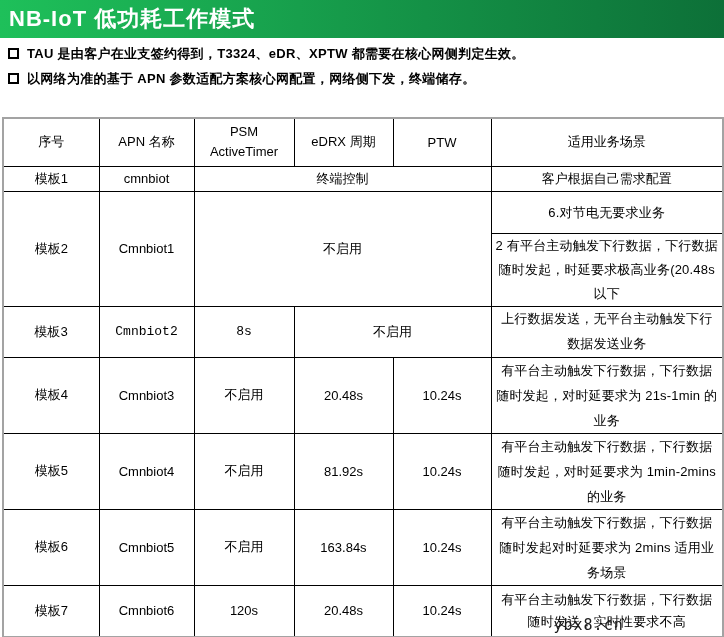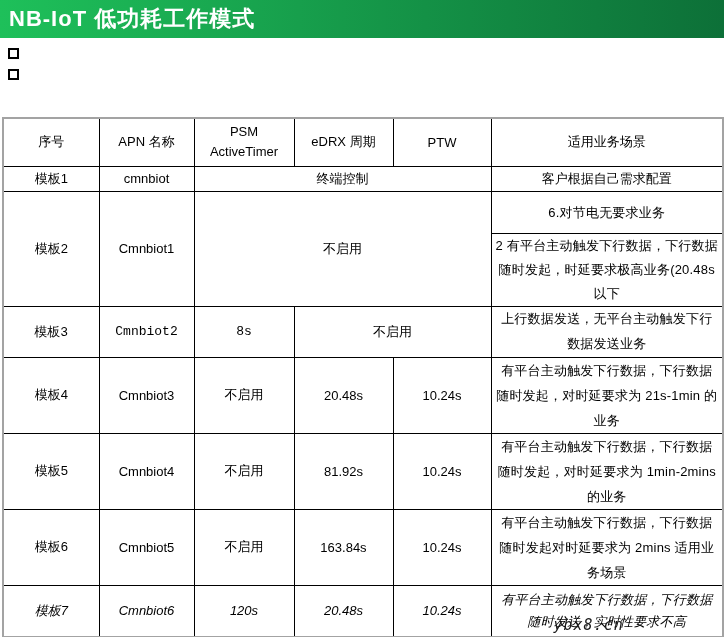--- a/index.html
+++ b/index.html
@@ -35,21 +35,21 @@
   table.spec th, table.spec td {
     border:1px solid #000; text-align:center; vertical-align:middle;
     font-size:13px; font-weight:normal; padding:0 4px; overflow:hidden;
   }
   tr.hrow   { height:48px; }
   tr.r1     { height:25px;margin-left:15px; }
   tr.r2a    { height:42px; }
   tr.r2b    { height:73px; }
   tr.r3     { height:51px;font-family:Liberation Mono, monospace; }
   tr.r4, tr.r5, tr.r6 { height:75px; }
-  tr.r7     { height:52px;font-style:italic; }
+  tr.r7     { height:52px; }
   .b { font-weight:bold; }
   td.scene {
     text-align:left; line-height:25px; padding:0 6px; letter-spacing:0.2px;
   }
   tr.r2b td.scene { line-height:24px; }
   tr.r7 td.scene { line-height:22px; position:relative; }
   .hline { line-height:20px; }
   .watermark {
     position:absolute; left:62px; top:28px;
     font-family:"DejaVu Sans Mono",monospace;
@@ -61,23 +61,25 @@
 
 <div class="page">
 
   <header class="banner">
     <h1>NB-IoT 低功耗工作模式</h1>
   </header>
 
   <section class="bullets">
     <div class="bullet">
       <span class="checkbox"></span>
+      <span class="bullet-text">TAU 是由客户在业支签约得到，T3324、eDR、XPTW 都需要在核心网侧判定生效。</span>
     </div>
     <div class="bullet">
       <span class="checkbox"></span>
+      <span class="bullet-text">以网络为准的基于 APN 参数适配方案核心网配置，网络侧下发，终端储存。</span>
     </div>
   </section>
 
   <table class="spec">
     <colgroup>
       <col style="width:96px">
         <col style="width:95px">
         <col style="width:100px">
       <col style="width:99px">
         <col style="width:98px">

